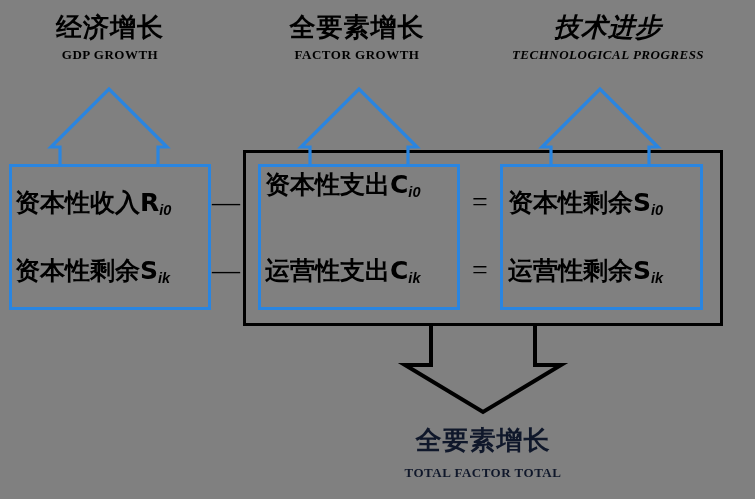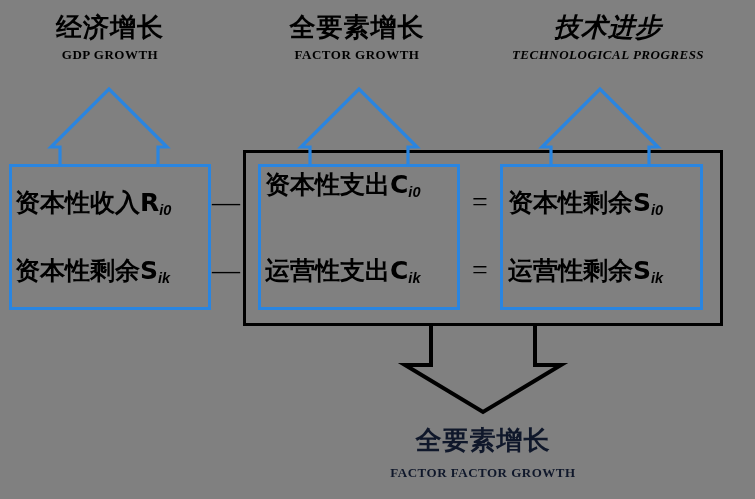--- a/index.html
+++ b/index.html
@@ -166,16 +166,16 @@
   </div>
 
   <div class="op" style="left:464px; top:256px; width:32px;">=</div>
 
   <div class="eqline" style="left:508px; top:258px;">
     <span>运营性剩余S</span><sub>ik</sub>
   </div>
 
   <div class="bottom-label" style="left:303px; top:423px; width:360px;">
     <div class="cn-title">全要素增长</div>
-    <div class="en-title">FACTOR FACTOR GROWTH</div>
+    <div class="en-title">TOTAL FACTOR TOTAL</div>
   </div>
 
 </div>
 
 </body></html>

